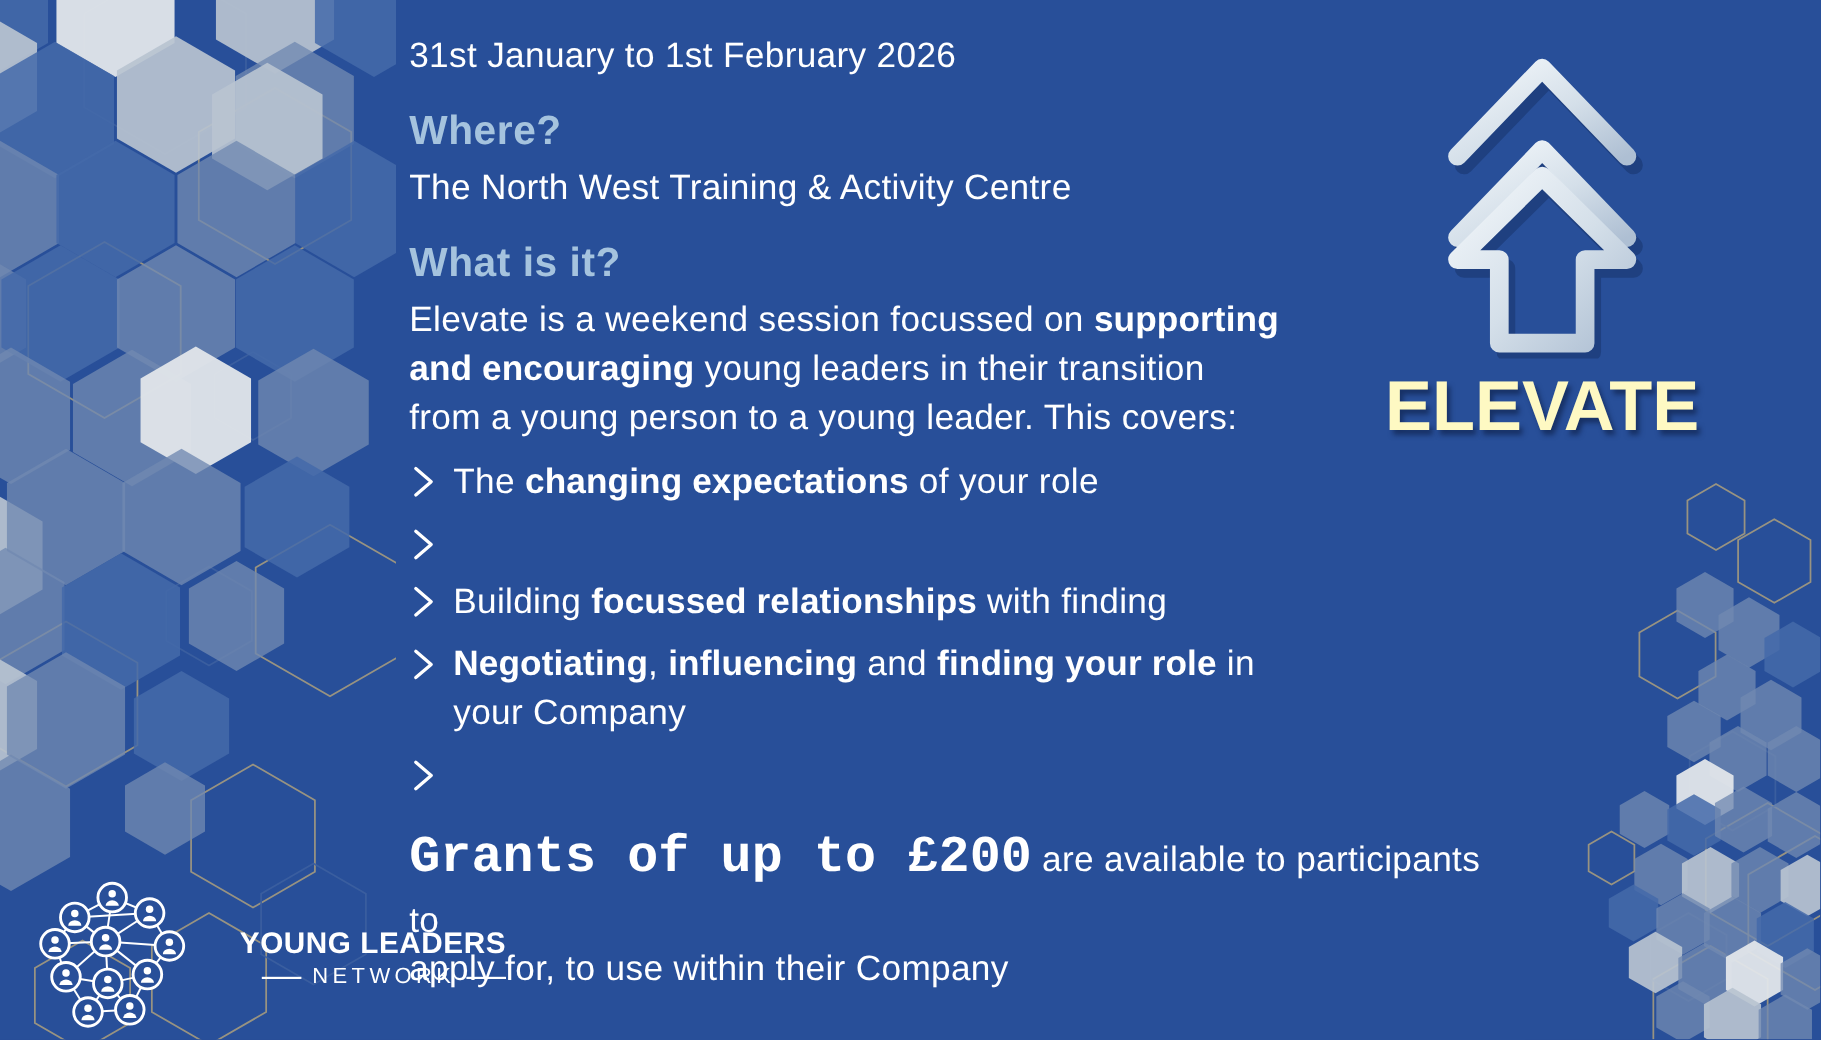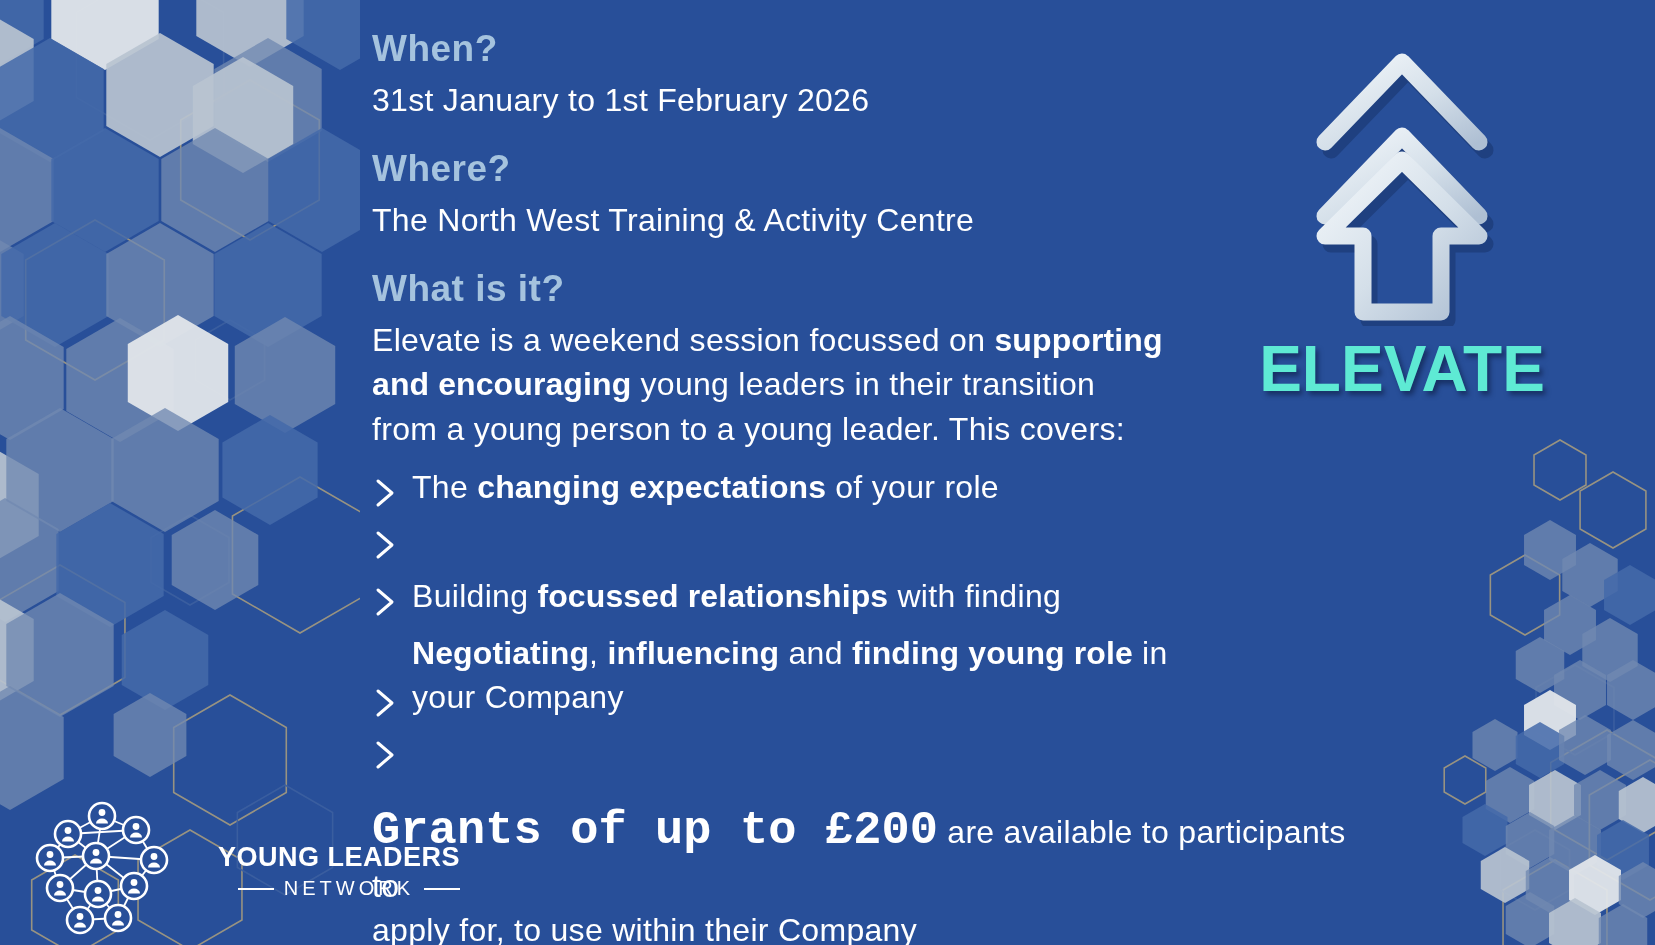--- a/index.html
+++ b/index.html
@@ -24,28 +24,28 @@
     margin:0 0 8px 0;font-size:37px;font-weight:700;color:var(--heading);
     letter-spacing:0.5px;
   }
   .body-text{
     margin:0;font-size:32px;font-weight:400;line-height:1.38;
     letter-spacing:0.3px;white-space:pre-wrap;
   }
   .body-text .b{font-weight:700;letter-spacing:0.1px;}
 
   .bullets{list-style:none;margin:14px 0 0 0;padding:0;}
-  .bullets li{display:flex;align-items:flex-end;margin:13px 0 5px 0;}
+  .bullets li{display:flex;align-items:flex-start;margin:13px 0 5px 0;}
   .bullet-chevron{flex:0 0 auto;width:22px;height:32px;margin:7px 16px 0 2px;}
   .bullet-chevron svg{display:block;}
 
   .grants{margin-top:28px;}
   .grants .b{font-size:47px;font-family:Liberation Mono, monospace;}
 
-  .brand{position:absolute;left:1252px;top:44px;width:300px;text-align:center;color:#5eead4;}
+  .brand{position:absolute;left:1252px;top:44px;width:300px;text-align:center;color:#fef9c3;}
   .brand .arrow-wrap{width:222px;height:282px;margin:0 auto;}
   .brand .wordmark{
     margin-top:6px;font-size:64px;font-weight:700;letter-spacing:0px;
     text-shadow:3px 4px 5px rgba(9,24,58,0.55);
   }
 
   .yln{position:absolute;left:34px;top:796px;display:flex;align-items:center;color:#fff;gap:36px;}
   .yln .net-graphic{width:138px;height:150px;flex:0 0 auto;}
   .yln .net-text{margin-left:10px;}
   .yln .net-line1{font-size:27px;font-weight:700;letter-spacing:0.5px;white-space:nowrap;}
@@ -140,21 +140,20 @@
       <polygon points="250,455 275.98,470 275.98,500 250,515 224.02,500 224.02,470" fill="#e2e6ea" opacity="0.95"></polygon>
       <polygon points="298,462 322.248,476 322.248,504 298,518 273.752,504 273.752,476" fill="#7189b1" opacity="0.78"></polygon>
       <polygon points="185,492 209.248,506 209.248,534 185,548 160.752,534 160.752,506" fill="#7189b1" opacity="0.78"></polygon>
       <polygon points="230,498 255.98,513 255.98,543 230,558 204.02,543 204.02,513" fill="#b9c3d0" opacity="0.92"></polygon>
       <polygon points="278,504 302.248,518 302.248,546 278,560 253.752,546 253.752,518" fill="#7189b1" opacity="0.78"></polygon>
     </svg>
 
   <div class="content">
 
     <section class="sec">
-      <h2>When?</h2>
       <p class="body-text">31st January to 1st February 2026</p>
     </section>
 
     <section class="sec">
       <h2>Where?</h2>
       <p class="body-text">The North West Training &amp; Activity Centre</p>
     </section>
 
     <section class="sec">
       <h2>What is it?</h2>
@@ -185,21 +184,21 @@
               </svg>
           </span>
           <div class="body-text"><span>Building </span><span class="b">focussed relationships</span><span> with finding</span></div>
         </li>
         <li>
           <span class="bullet-chevron">
             <svg width="22" height="32" viewBox="0 0 22 32">
                 <polyline points="4,4 18,16 4,28" fill="none" stroke="#ffffff" stroke-width="3" stroke-linecap="round" stroke-linejoin="round"></polyline>
               </svg>
           </span>
-          <div class="body-text"><span class="b">Negotiating</span><span>, </span><span class="b">influencing</span><span> and </span><span class="b">finding young role</span><span> in
+          <div class="body-text"><span class="b">Negotiating</span><span>, </span><span class="b">influencing</span><span> and </span><span class="b">finding your role</span><span> in
 your Company</span></div>
         </li>
         <li>
           <span class="bullet-chevron">
             <svg width="22" height="32" viewBox="0 0 22 32">
                 <polyline points="4,4 18,16 4,28" fill="none" stroke="#ffffff" stroke-width="3" stroke-linecap="round" stroke-linejoin="round"></polyline>
               </svg>
           </span>
         </li>
       </ul>

